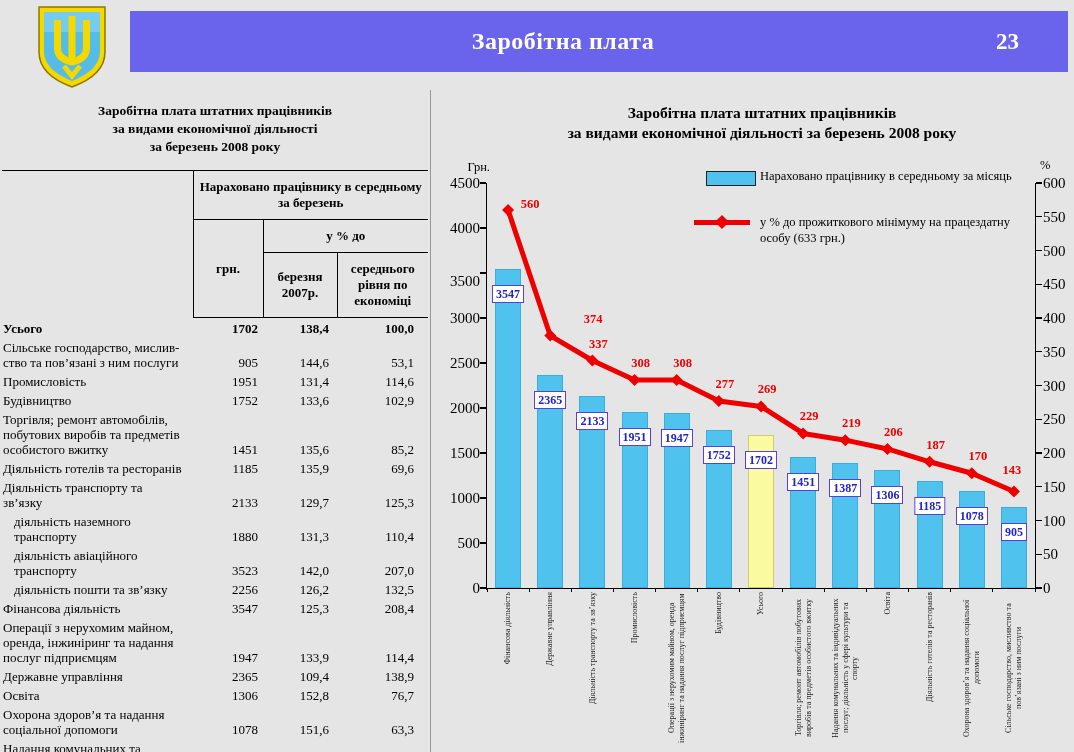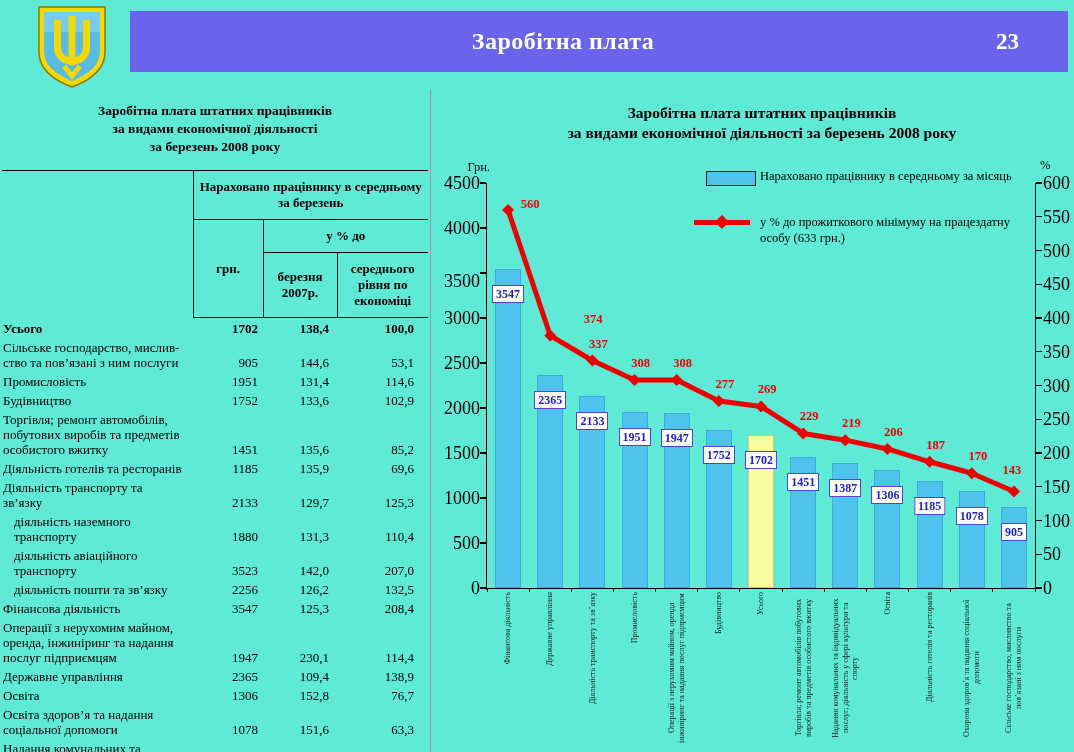--- a/index.html
+++ b/index.html
@@ -1,16 +1,16 @@
 <!DOCTYPE html>
 <html><head>
 <meta charset="utf-8">
 <style>
   html,body{margin:0;padding:0;background:#fff}
-  .page{position:relative;width:1074px;height:752px;background:#5eead4;overflow:hidden;
+  .page{position:relative;width:1074px;height:752px;background:#e5e5e5;overflow:hidden;
         font-family:"Liberation Serif",serif;color:#000}
 
   
   .coat{position:absolute;left:33px;top:4px;width:78px;height:86px}
   .banner{position:absolute;left:130px;top:11px;width:938px;height:61px;display:flex;align-items:center}
   .banner-title{flex:1;text-align:center;color:#fff;font-weight:bold;font-size:24px;letter-spacing:.5px}
   .banner-page{width:72px;color:#fff;font-weight:bold;font-size:23px;text-align:left}
   .divider{position:absolute;left:430px;top:90px;width:1px;height:662px;background:#999}
 
   
@@ -37,21 +37,21 @@
   tr.row-bold{font-weight:bold}
 
   
   .chart-panel{position:absolute;left:430px;top:90px;width:644px;height:662px}
   .chart-title{position:absolute;left:20px;top:13px;width:624px;text-align:center;
                font-weight:bold;font-size:15.5px;line-height:20px}
   .axis-unit{position:absolute;font-size:12.5px}
   .axline{position:absolute;background:#000}
   .ytick{position:absolute;background:#000}
   .xtick{position:absolute;background:#000}
-  .ylab{position:absolute;font-size:18px;transform:translateY(-50%)}
+  .ylab{position:absolute;font-size:15px;transform:translateY(-50%)}
   .ylab-left{left:8px;width:42px;text-align:right}
   .ylab-right{left:613px;width:30px;text-align:left}
   .bar{position:absolute;box-sizing:border-box}
   .bar-label{position:absolute;transform:translateX(-50%);background:#fff;border:1px solid #5B3FD0;
              color:#2222CC;font-weight:bold;font-size:12px;line-height:14px;padding:1px 3px;white-space:nowrap}
   .red-label{position:absolute;transform:translate(-50%,-50%);font-weight:bold;font-size:12.5px;white-space:nowrap}
   .chart-svg{position:absolute;left:0;top:0;pointer-events:none}
   .xlabel-outer{position:absolute;top:502px;width:44px;display:flex;justify-content:center}
   .xlabel{writing-mode:vertical-rl;transform:rotate(180deg);max-height:152px;text-align:center;
           font-size:8px;line-height:9.5px;color:#1a1a1a}
@@ -184,37 +184,37 @@
       <td class="name">Фінансова діяльність</td>
       <td class="num c2">3547</td>
       <td class="num c3">125,3</td>
       <td class="num c4">208,4</td>
     </tr>
           <tr>
       <td class="name">Операції з нерухомим майном,
 оренда, інжиніринг та надання
 послуг підприємцям</td>
       <td class="num c2">1947</td>
-      <td class="num c3">230,1</td>
+      <td class="num c3">133,9</td>
       <td class="num c4">114,4</td>
     </tr>
           <tr>
       <td class="name">Державне управління</td>
       <td class="num c2">2365</td>
       <td class="num c3">109,4</td>
       <td class="num c4">138,9</td>
     </tr>
           <tr>
       <td class="name">Освіта</td>
       <td class="num c2">1306</td>
       <td class="num c3">152,8</td>
       <td class="num c4">76,7</td>
     </tr>
           <tr>
-      <td class="name">Освіта здоров’я та надання
+      <td class="name">Охорона здоров’я та надання
 соціальної допомоги</td>
       <td class="num c2">1078</td>
       <td class="num c3">151,6</td>
       <td class="num c4">63,3</td>
     </tr>
           <tr>
       <td class="name">Надання комунальних та
 індивідуальних послуг;
 діяльність у сфері культури та
 спорту</td>

